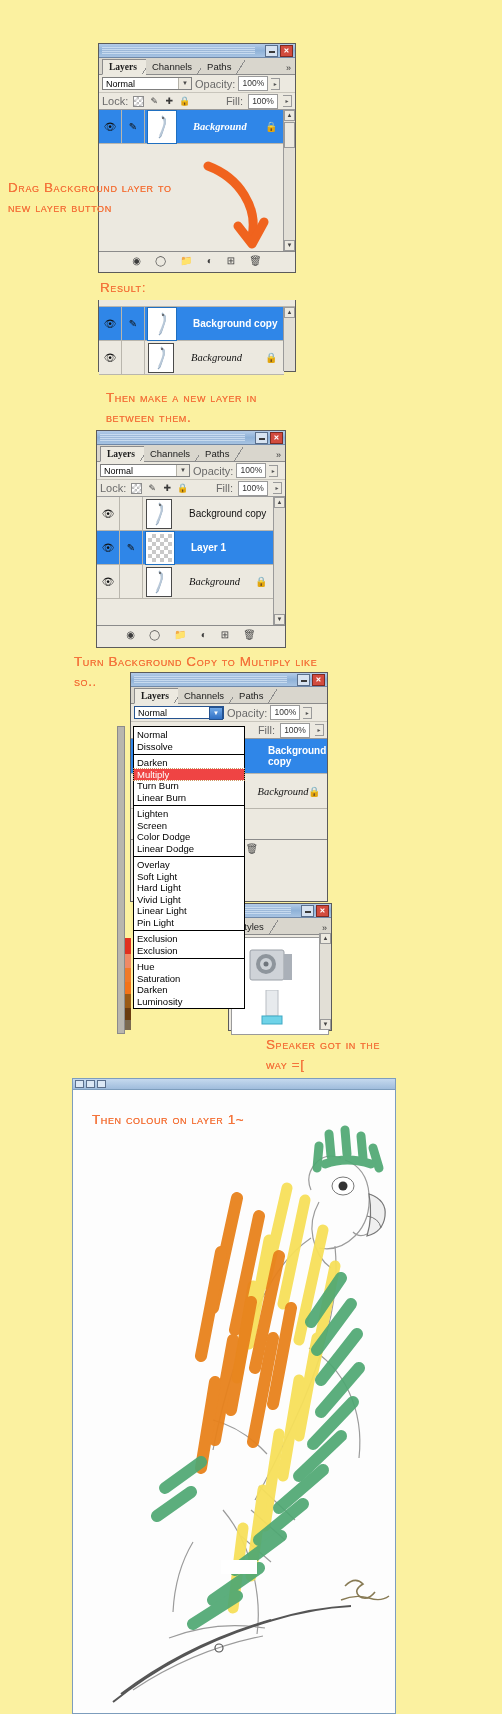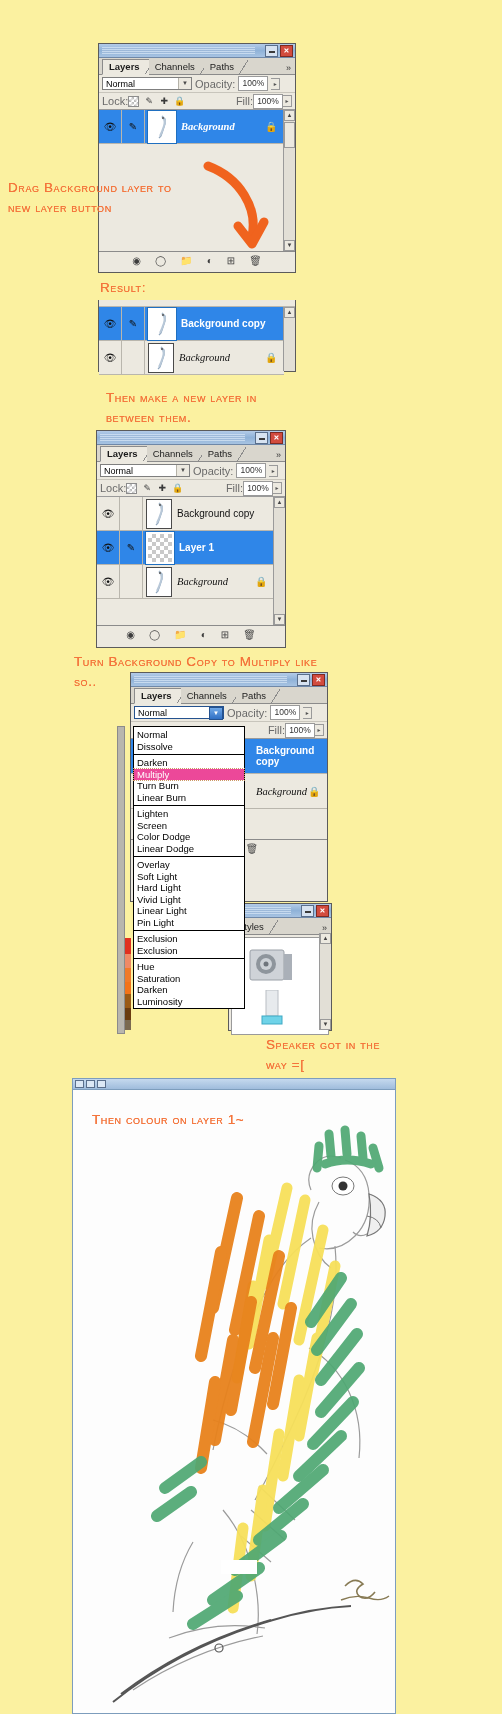--- a/index.html
+++ b/index.html
@@ -27,36 +27,36 @@
     display:flex;align-items:center;justify-content:center;font-size:7px;line-height:7px;color:#2b2b2b;}
   .winbtn.close{background:#d24b3e;color:#fff;border-color:#7d2a22;font-weight:bold;}
   .winbtn i{display:block;width:6px;height:2px;background:#3b3b3b;margin-top:3px;font-style:normal;}
   .tabrow{height:16px;display:flex;align-items:flex-end;background:#d9d6cd;
     border-bottom:1px solid #8b8b8b;padding-left:3px;position:relative;}
   .tab{font-size:9.5px;color:#1b1b1b;padding:1px 9px 1px 6px;background:#d9d6cd;
     position:relative;line-height:12px;}
   .tab:after{content:"";position:absolute;right:-5px;top:0;bottom:0;width:9px;
     background:linear-gradient(to bottom right,transparent 48%,#8b8b8b 48%,#8b8b8b 54%,transparent 54%);}
   .tab.active{background:#ece9e0;font-weight:bold;border-top:1px solid #8b8b8b;
-    border-left:1px solid #8b8b8b;border-bottom:1px solid #ece9e0;margin-bottom:-1px;}
+    border-left:1px solid #8b8b8b;border-bottom:1px solid #ece9e0;margin-bottom:-1px;font-family:Liberation Serif, serif;}
   .tab-more{position:absolute;right:4px;bottom:1px;font-size:9px;color:#333;}
   .moderow{height:17px;display:flex;align-items:center;padding:0 3px;gap:3px;
     border-bottom:1px solid #c8c5bc;}
   .combo{flex:0 0 auto;width:90px;height:13px;background:#fff;border:1px solid #7f7f7f;
     font-size:9px;line-height:13px;padding-left:3px;color:#000;position:relative;box-sizing:border-box;}
   .combo .arrow{position:absolute;right:0;top:0;width:12px;height:11px;background:#ece9e0;
     border-left:1px solid #b5b2a8;display:flex;align-items:center;justify-content:center;
     font-size:6px;color:#4a4a4a;}
   .combo.focus .arrow{background:linear-gradient(#6fa8e8,#2f6fc4);color:#fff;border:1px solid #25528f;}
   .lbl{font-size:11px;color:#6a6a6a;}
   .numbox{width:30px;height:15px;background:#fff;border:1px solid #9a9a9a;font-size:8.5px;
     line-height:12px;text-align:center;color:#333;box-sizing:border-box;}
   .spin{width:9px;height:12px;border:1px solid #9a9a9a;border-left:none;background:#ece9e0;
     font-size:6px;line-height:11px;text-align:center;color:#555;box-sizing:border-box;}
-  .lockrow{height:16px;display:flex;align-items:center;padding:0 3px;
+  .lockrow{height:16px;display:flex;align-items:center;padding:0 3px;gap:5px;
     border-bottom:1px solid #9a9a9a;}
   .lockicons{display:flex;gap:5px;align-items:center;}
   .lic{width:10px;height:10px;font-size:9px;line-height:10px;color:#3a3a3a;text-align:center;}
   .lic.checker{background:
      linear-gradient(45deg,#bdbdbd 25%,transparent 25%,transparent 75%,#bdbdbd 75%),
      linear-gradient(45deg,#bdbdbd 25%,#fff 25%,#fff 75%,#bdbdbd 75%);
      background-size:5px 5px;background-position:0 0,2.5px 2.5px;border:1px solid #8d8d8d;
      width:9px;height:9px;}
   
   .layers{background:#ece9e0;position:relative;}
@@ -67,39 +67,39 @@
     border-right:1px solid #b9b6ad;font-size:10px;color:#111;}
   .brushcell{width:22px;height:33px;display:flex;align-items:center;justify-content:center;
     border-right:1px solid #b9b6ad;font-size:10px;color:#111;}
   .thumb{width:24px;height:28px;border:1px solid #4a4a4a;background:#fff;margin-left:3px;
     display:flex;align-items:center;justify-content:center;overflow:hidden;flex:0 0 auto;}
   .thumb.active{border:2px solid #fff;outline:1px solid #1f6fc0;}
   .thumb.checker{background:
      linear-gradient(45deg,#c9c9c9 25%,transparent 25%,transparent 75%,#c9c9c9 75%),
      linear-gradient(45deg,#c9c9c9 25%,#fff 25%,#fff 75%,#c9c9c9 75%);
      background-size:8px 8px;background-position:0 0,4px 4px;}
-  .lname{font-size:10px;margin-left:5px;color:#111;flex:1;}
+  .lname{font-size:10px;margin-left:17px;color:#111;flex:1;}
   .lrow.sel .lname{color:#fff;font-weight:bold;}
   .lname.ital{font-style:italic;font-family:"Liberation Serif",serif;font-size:10.5px;}
   .lrow.sel .lname.ital{color:#fff;}
   .lockglyph{font-size:10px;color:#333;margin-right:6px;}
   .btnbar{height:18px;background:#ece9e0;border-top:1px solid #8b8b8b;display:flex;
     align-items:center;justify-content:center;gap:14px;}
   .bbtn{font-size:10px;color:#3d3d3d;line-height:10px;}
   .scrollv{position:absolute;right:0;top:0;bottom:0;width:11px;background:#e2dfd6;
     border-left:1px solid #9a9a9a;}
   .scrollv .up,.scrollv .dn{height:11px;border:1px solid #9a9a9a;background:#ece9e0;
     font-size:6px;text-align:center;line-height:9px;color:#444;box-sizing:border-box;}
   .scrollv .dn{position:absolute;bottom:0;left:0;right:0;}
   .scrollv .thumbv{position:absolute;top:12px;left:0;right:0;height:26px;background:#ece9e0;
     border:1px solid #9a9a9a;box-sizing:border-box;}
   
   .ddlist{position:absolute;background:#fff;border:1px solid #000;z-index:40;}
   .ddlist .it{font-size:9.5px;line-height:11.5px;padding:0 4px 0 3px;color:#000;white-space:nowrap;}
-  .ddlist .it.hl{background:#ec4899;color:#fff;outline:1px dotted #c96;}
+  .ddlist .it.hl{background:#ef4444;color:#fff;outline:1px dotted #c96;}
   .ddlist .sep{height:0;border-top:1px solid #000;margin:2px 0;}
   
   .art{position:absolute;background:#fff;border:1px solid #7d9dbd;overflow:hidden;}
   .artbar{height:10px;background:linear-gradient(to bottom,#c5d9ee,#9fbcdc);
     border-bottom:1px solid #7d9dbd;display:flex;align-items:center;gap:2px;padding-left:2px;}
   .artbar .wb{width:7px;height:6px;border:1px solid #5a6f8c;background:#dce8f5;}
   .canvas{position:relative;width:100%;height:100%;background:#fff;}
 </style>
 </head>
 <body>

